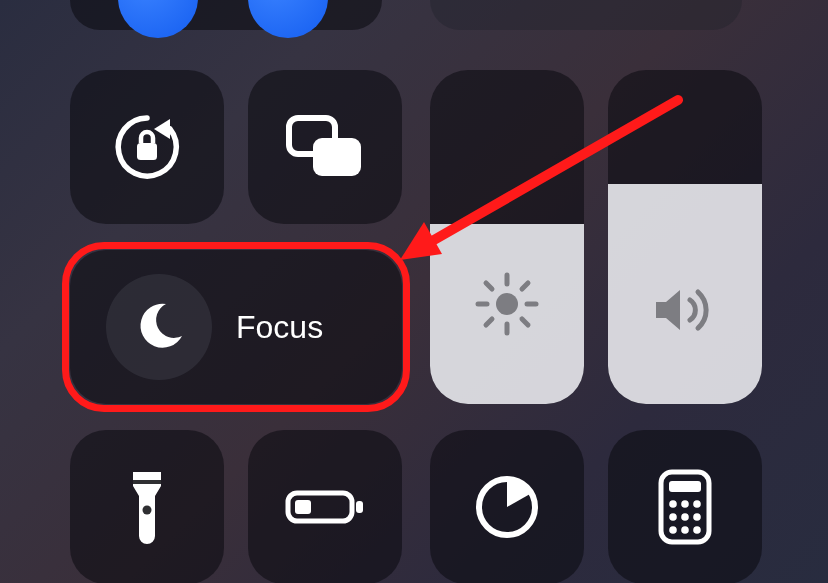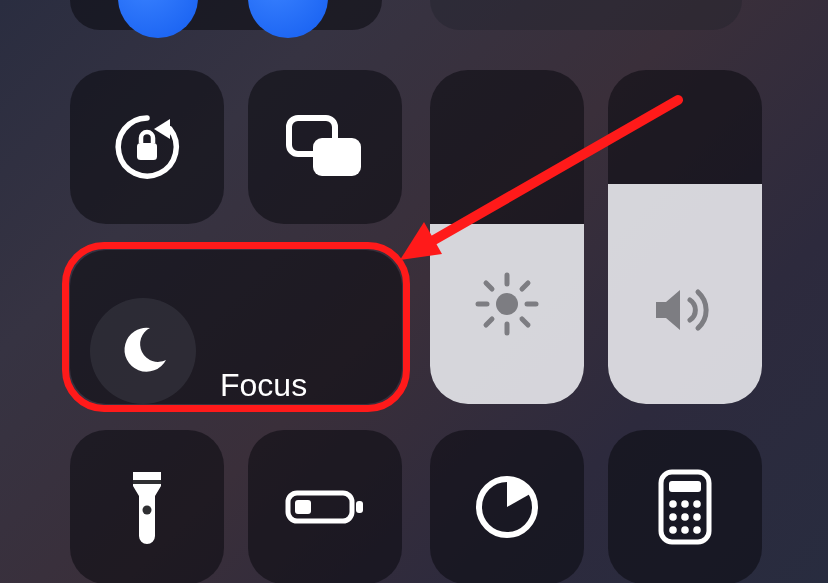--- a/index.html
+++ b/index.html
@@ -13,21 +13,21 @@
     position: absolute;
     border-radius: 36px;
     background: rgba(10, 10, 14, 0.55);
   }
   .tile-top-lg { width: 312px; height: 60px; left: 70px; top: -30px; border-radius: 36px; }
   .tile-top-rt { width: 312px; height: 60px; left: 430px; top: -30px; border-radius: 36px; background: rgba(30,32,40,0.35); }
 
   .tile-lock { width: 154px; height: 154px; left: 70px; top: 70px; display:flex; align-items:center; justify-content:center; }
   .tile-mirror { width: 154px; height: 154px; left: 248px; top: 70px; display:flex; align-items:center; justify-content:center; }
 
-  .tile-focus { width: 332px; height: 154px; left: 70px; top: 250px; display:flex; align-items:flex-end; padding-left: 20px; gap: 24px; }
+  .tile-focus { width: 332px; height: 154px; left: 70px; top: 250px; display:flex; align-items:center; padding-left: 36px; gap: 24px; }
   .tile-focus .iconwrap { width: 106px; height: 106px; border-radius: 53px; background: rgba(55,55,65,0.6); display:flex; align-items:center; justify-content:center; }
   .focus-label { color: #ffffff; font-size: 32px; font-weight: 500; }
 
   .slider {
     position: absolute;
     width: 154px;
     height: 334px;
     border-radius: 38px;
     overflow: hidden;
     background: rgba(10,10,14,0.55);

